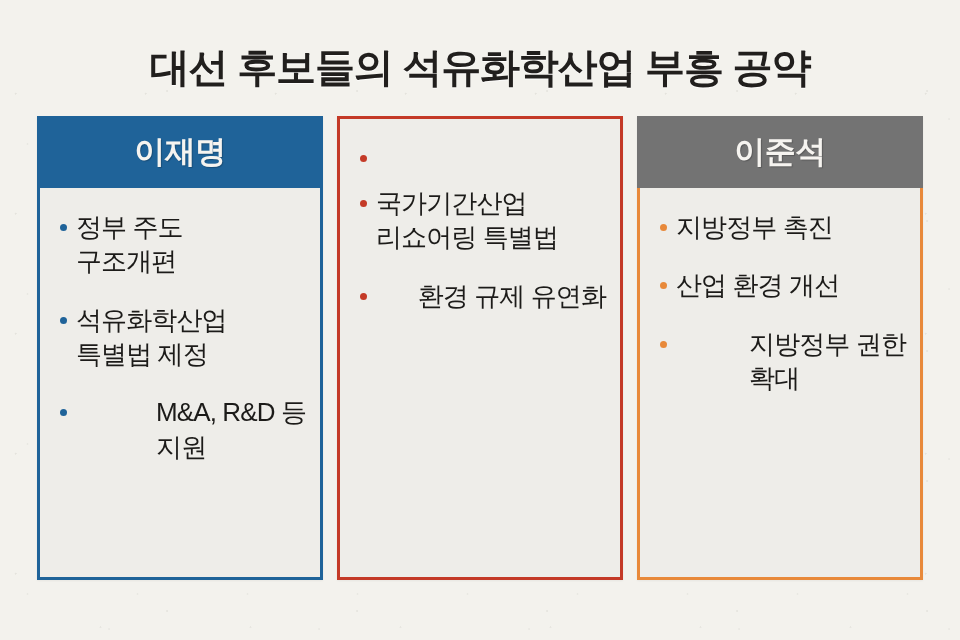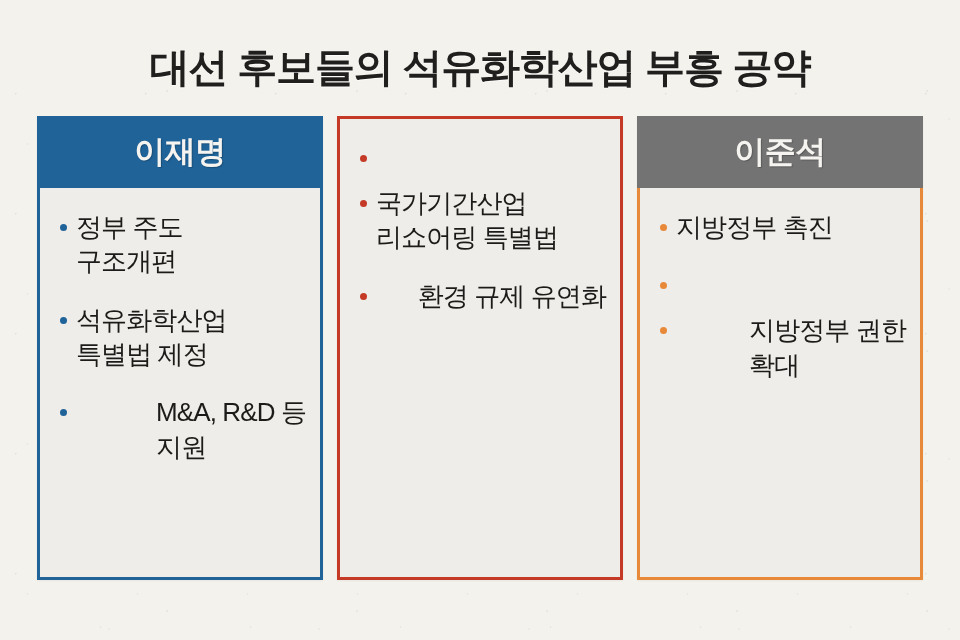--- a/index.html
+++ b/index.html
@@ -181,20 +181,21 @@
       <div class="card-header">
         <span class="name">이준석</span>
       </div>
       <div class="card-body">
         <div class="pledge">
           <span class="dot"></span>
           <span class="pledge-text">지방정부 촉진</span>
         </div>
         <div class="pledge">
           <span class="dot"></span>
+          <span class="pledge-text">산업 환경 개선</span>
         </div>
         <div class="pledge">
           <span class="dot"></span>
           <span class="pledge-text">지방정부 권한
 확대</span>
         </div>
       </div>
     </div>
 
   </div>

